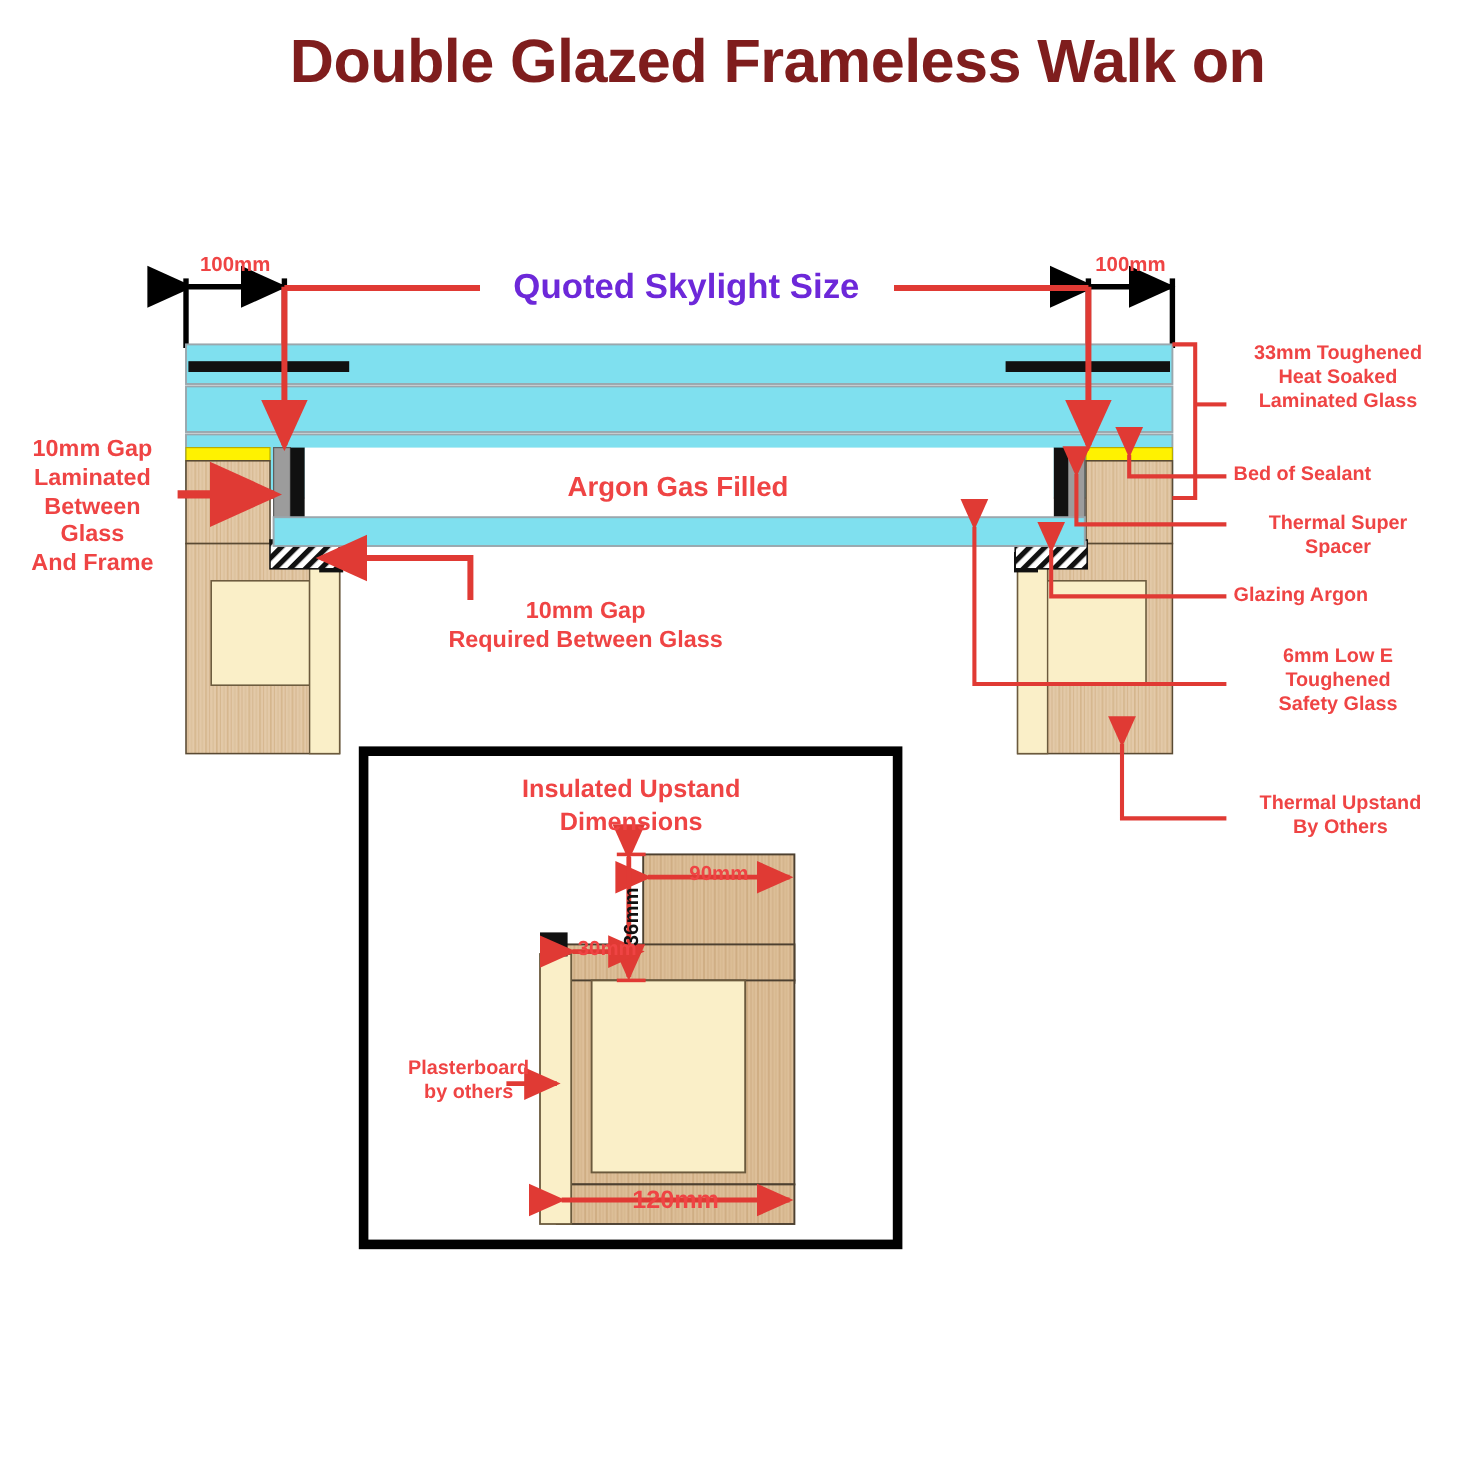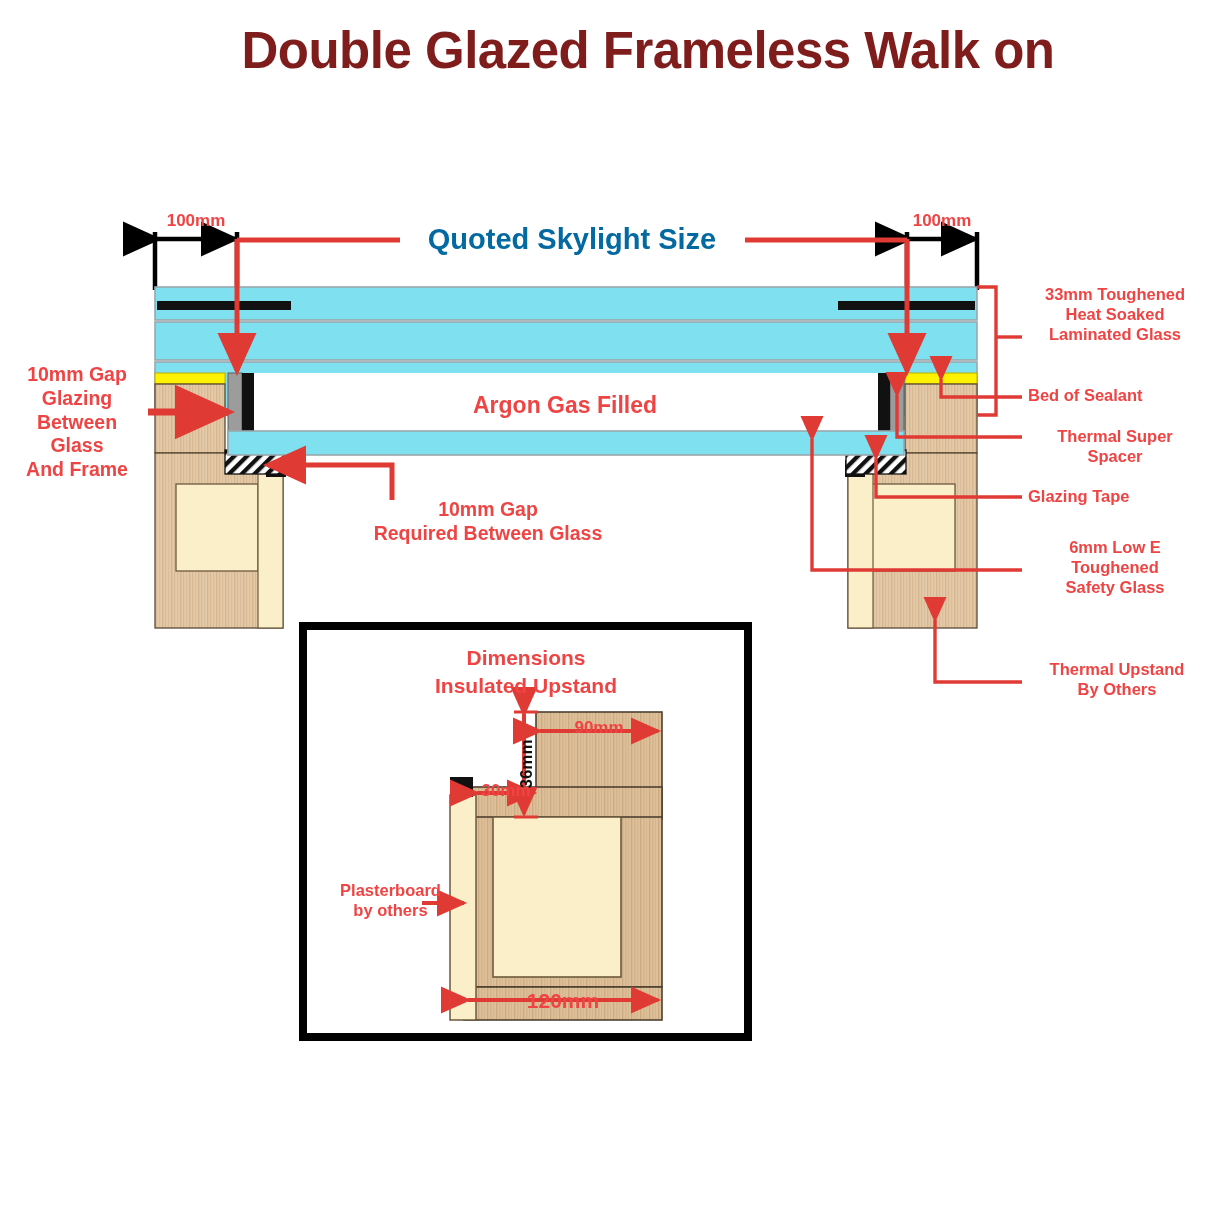--- a/index.html
+++ b/index.html
@@ -2,21 +2,21 @@
 <html><head>
 <meta charset="utf-8">
 <style>
   html,body{margin:0;padding:0;background:#ffffff;}
   body{width:1214px;height:1214px;font-family:"Liberation Sans",sans-serif;position:relative;overflow:hidden;}
   #stage{position:absolute;left:0;top:0;width:1214px;height:1214px;}
   svg#diagram{position:absolute;left:0;top:0;width:1214px;height:1214px;display:block;}
   .ttl{position:absolute;left:0;top:24px;width:1214px;text-align:center;
        font-size:51px;font-weight:bold;color:#7f1d1d;letter-spacing:-0.5px;line-height:1.05;padding-left:41px;}
   .lbl{position:absolute;font-weight:bold;color:#ef4444;line-height:1.22;}
-  .lbl.red{color:#0369a1;}
+  .lbl.red{color:#6d28d9;}
   .ctr{text-align:center;}
   .vert{position:absolute;font-weight:bold;color:#111;transform:rotate(-90deg);transform-origin:50% 50%;}
 </style>
 </head>
 <body>
 
 <div id="stage">
 
   <div class="ttl">
     <span>Double Glazed Frameless Walk on</span>
@@ -162,21 +162,21 @@
 
   <div class="lbl ctr" style="left:143px;top:211px;width:106px;font-size:17px;">100mm</div>
   <div class="lbl ctr" style="left:889px;top:211px;width:106px;font-size:17px;">100mm</div>
 
   <div class="lbl red ctr" style="left:392px;top:222px;width:360px;font-size:29px;">Quoted Skylight Size</div>
 
   <div class="lbl ctr" style="left:400px;top:391px;width:330px;font-size:23px;">Argon Gas Filled</div>
 
   <div class="lbl ctr" style="left:6px;top:363px;width:142px;font-size:19.5px;">
     <div>10mm Gap</div>
-    <div>Glazing</div>
+    <div>Laminated</div>
     <div>Between</div>
     <div>Glass</div>
     <div>And Frame</div>
   </div>
 
   <div class="lbl ctr" style="left:318px;top:498px;width:340px;font-size:19.5px;">
     <div>10mm Gap</div>
     <div>Required Between Glass</div>
   </div>
 
@@ -186,35 +186,35 @@
     <div>Laminated Glass</div>
   </div>
   <div class="lbl" style="left:1028px;top:385px;width:186px;font-size:16.5px;">
     <div>Bed of Sealant</div>
   </div>
   <div class="lbl ctr" style="left:1024px;top:426px;width:182px;font-size:16.5px;">
     <div>Thermal Super</div>
     <div>Spacer</div>
   </div>
   <div class="lbl" style="left:1028px;top:486px;width:186px;font-size:16.5px;">
-    <div>Glazing Tape</div>
+    <div>Glazing Argon</div>
   </div>
   <div class="lbl ctr" style="left:1024px;top:537px;width:182px;font-size:16.5px;">
     <div>6mm Low E</div>
     <div>Toughened</div>
     <div>Safety Glass</div>
   </div>
   <div class="lbl ctr" style="left:1024px;top:659px;width:186px;font-size:16.5px;">
     <div>Thermal Upstand</div>
     <div>By Others</div>
   </div>
 
   <div class="lbl ctr" style="left:330px;top:644px;width:392px;font-size:21px;line-height:1.35;">
+    <div>Insulated Upstand</div>
     <div>Dimensions</div>
-    <div>Insulated Upstand</div>
   </div>
 
   <div class="lbl ctr" style="left:556px;top:718px;width:86px;font-size:17px;">90mm</div>
   <div class="vert" style="left:497px;top:754px;width:60px;text-align:center;font-size:17px;">36mm</div>
   <div class="lbl ctr" style="left:481px;top:781px;width:50px;font-size:17px;">30mm</div>
   <div class="lbl ctr" style="left:515px;top:988px;width:96px;font-size:21px;">120mm</div>
 
   <div class="lbl ctr" style="left:300px;top:880px;width:125px;font-size:16.5px;padding-left:28px;">
     <div>Plasterboard</div>
     <div>by others</div>

